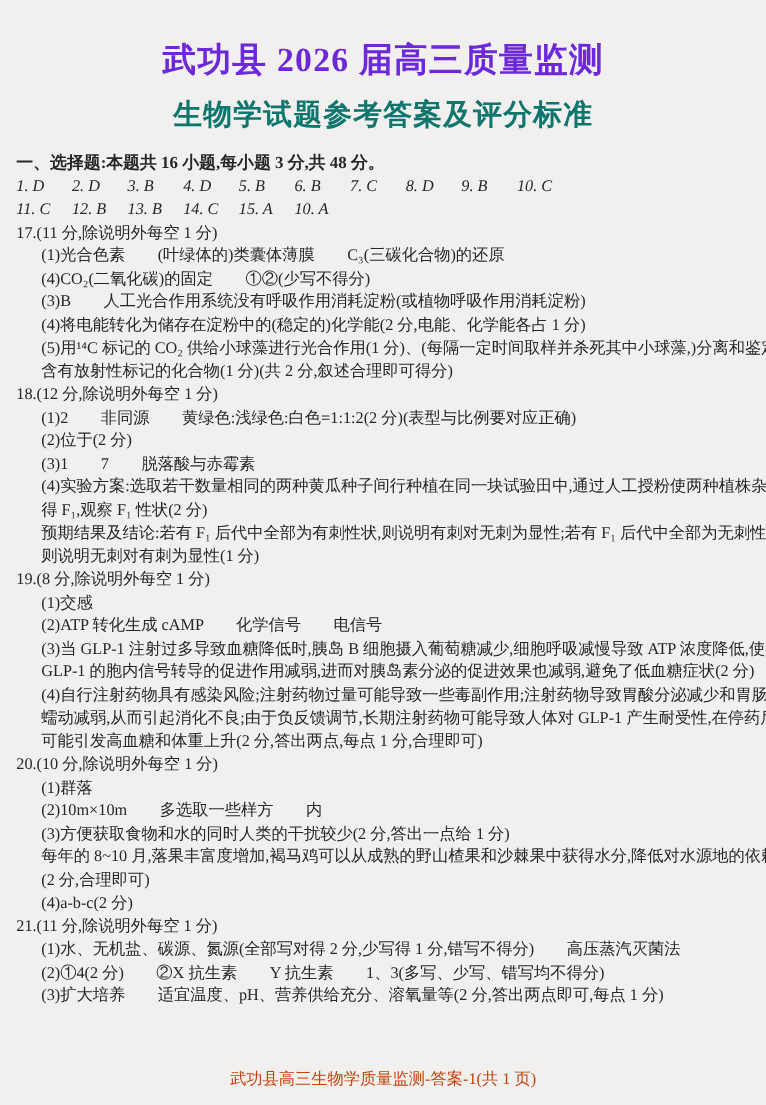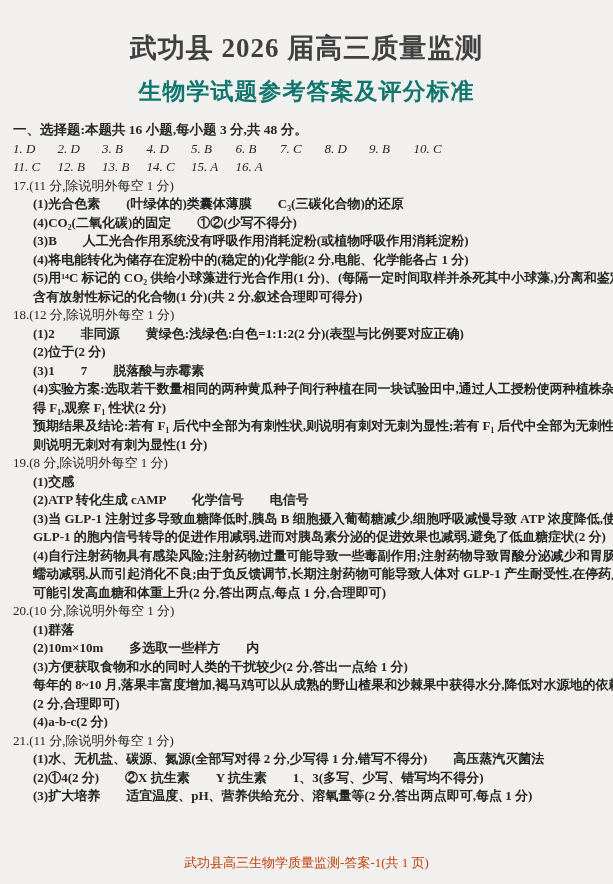--- a/index.html
+++ b/index.html
@@ -11,21 +11,21 @@
     color: #262626;
     position: relative;
   }
   .page { position: absolute; inset: 0; }
   .doc-title {
     margin: 30px 0 0 0;
     text-align: center;
     font-size: 27px;
     font-weight: bold;
     letter-spacing: 1px;
-    color: #404040;
+    color: #6d28d9;
   }
   .doc-subtitle {
     margin: 10px 0 0 0;
     text-align: center;
     font-size: 23px;
     font-weight: bold;
     letter-spacing: 1px;
     color: #0f766e;
   }
   .content {
@@ -35,21 +35,21 @@
     right: 8px;
   }
   .line {
     height: 18.5px;
     line-height: 18.5px;
     font-size: 13px;
     white-space: pre;
     overflow: visible;
   }
   .bold { font-weight: bold; font-size: 13.5px; }
-  .indent { padding-left: 20px; font-weight: bold; }
+  .indent { padding-left: 20px; }
   .answers-row { display: flex; font-style: italic; }
   .answers-row span { display: inline-block; width: 44.5px; }
   .answers-row span:last-child { width: auto; }
   .footer {
     position: absolute;
     bottom: 12px;
     left: 0; right: 0;
     text-align: center;
     font-size: 13px;
     color: #c2410c;
@@ -79,21 +79,21 @@
       <span>9. B</span>
       <span>10. C</span>
     </div>
 
     <div class="line answers-row">
       <span>11. C</span>
       <span>12. B</span>
       <span>13. B</span>
       <span>14. C</span>
       <span>15. A</span>
-      <span>16. A</span>
+      <span>10. A</span>
     </div>
 
 
     <div class="line">17.(11 分,除说明外每空 1 分)</div>
     <div class="line indent">(1)光合色素        (叶绿体的)类囊体薄膜        C₃(三碳化合物)的还原</div>
     <div class="line indent">(4)CO₂(二氧化碳)的固定        ①②(少写不得分)</div>
     <div class="line indent">(3)B        人工光合作用系统没有呼吸作用消耗淀粉(或植物呼吸作用消耗淀粉)</div>
     <div class="line indent">(4)将电能转化为储存在淀粉中的(稳定的)化学能(2 分,电能、化学能各占 1 分)</div>
     <div class="line indent">(5)用¹⁴C 标记的 CO₂ 供给小球藻进行光合作用(1 分)、(每隔一定时间取样并杀死其中小球藻,)分离和鉴定</div>
     <div class="line indent">含有放射性标记的化合物(1 分)(共 2 分,叙述合理即可得分)</div>

